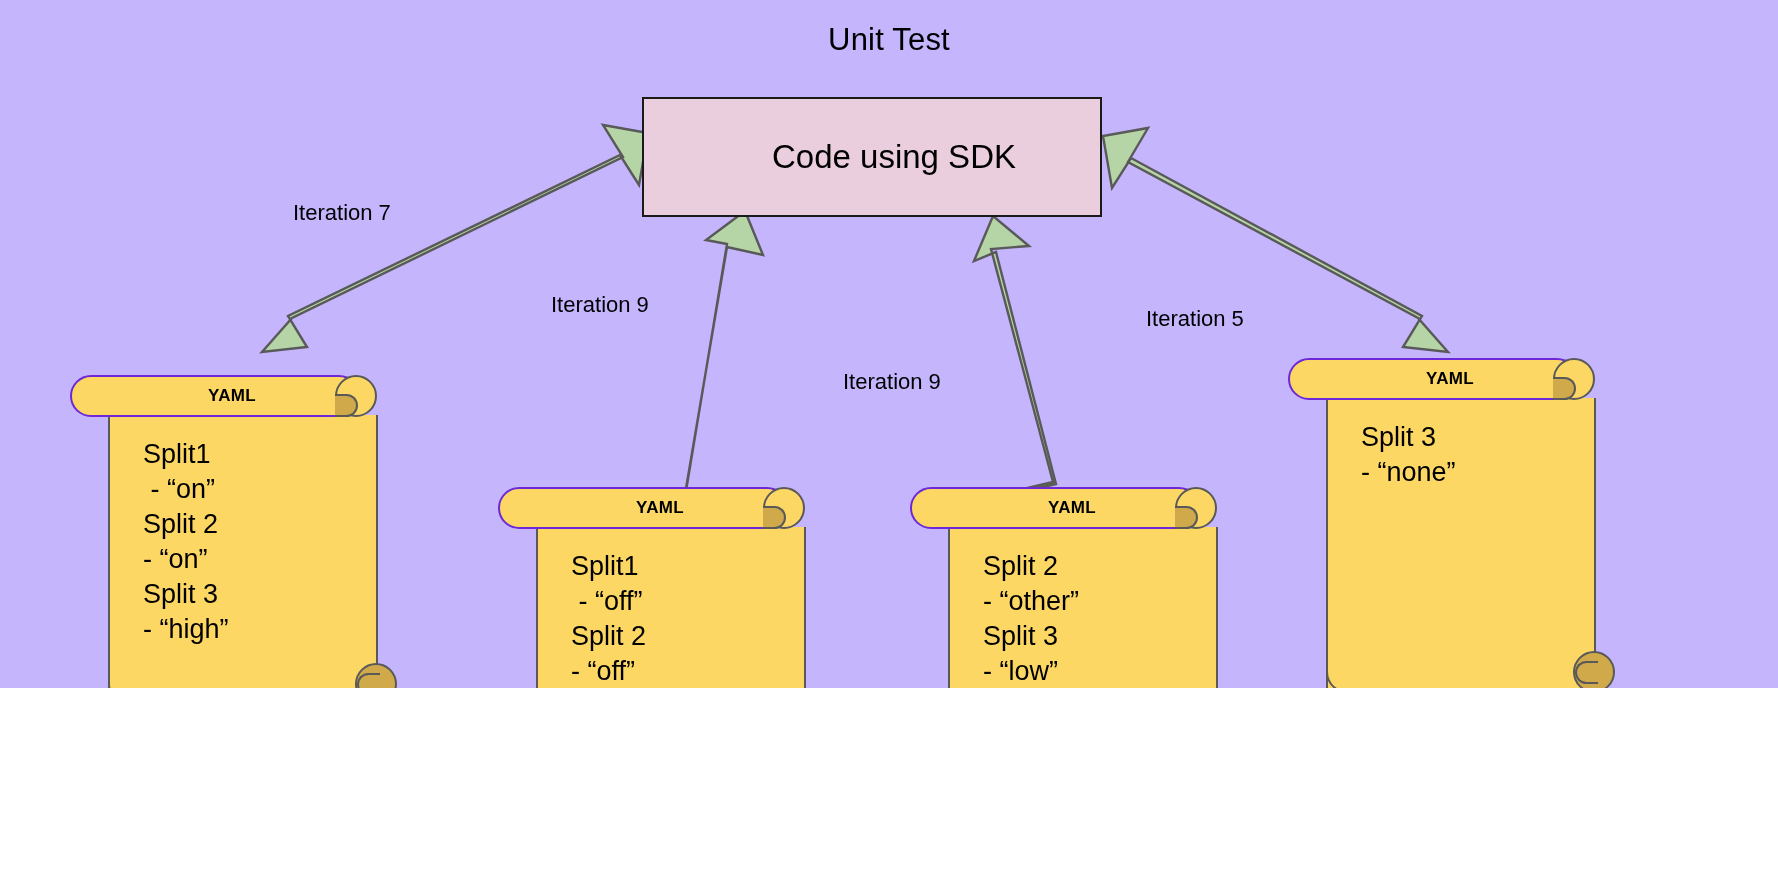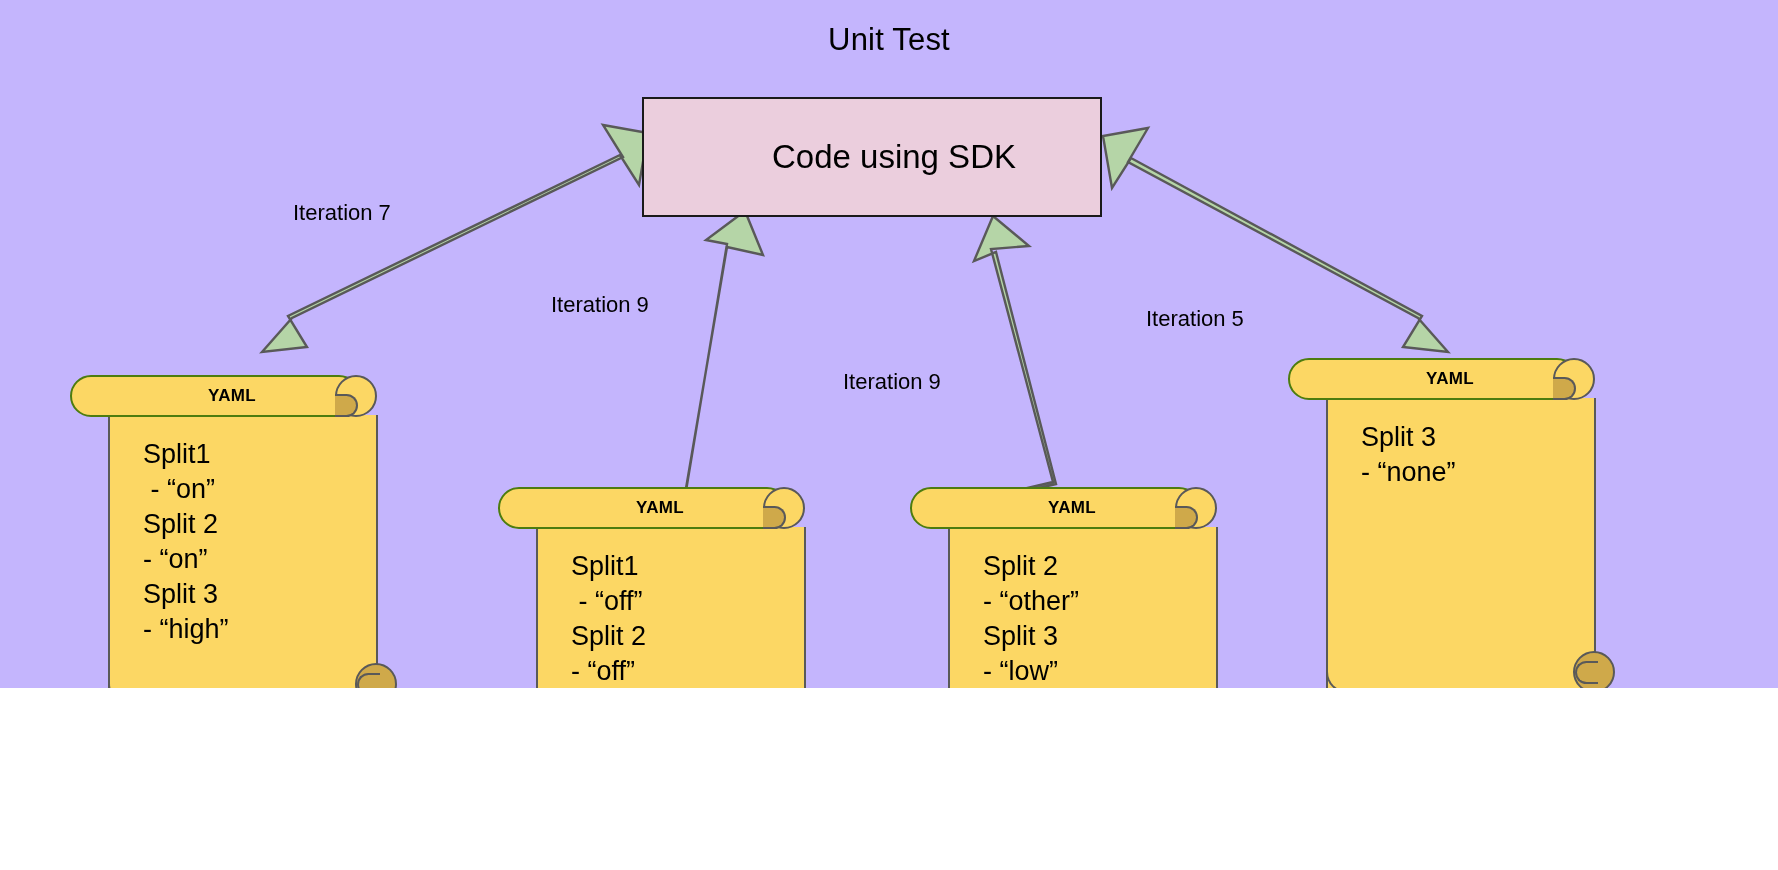--- a/index.html
+++ b/index.html
@@ -60,21 +60,21 @@
   
   .doc {
     position: absolute;
   }
   .doc-head {
     position: absolute;
     left: 0;
     top: 0;
     height: 42px;
     background: #fcd764;
-    border: 2px solid #4d7c0f;
+    border: 2px solid #6d28d9;
     border-radius: 21px;
     box-sizing: border-box;
     display: flex;
     align-items: center;
     justify-content: center;
     z-index: 3;
   }
   .doc-head-label {
     font-size: 17px;
     font-weight: bold;

